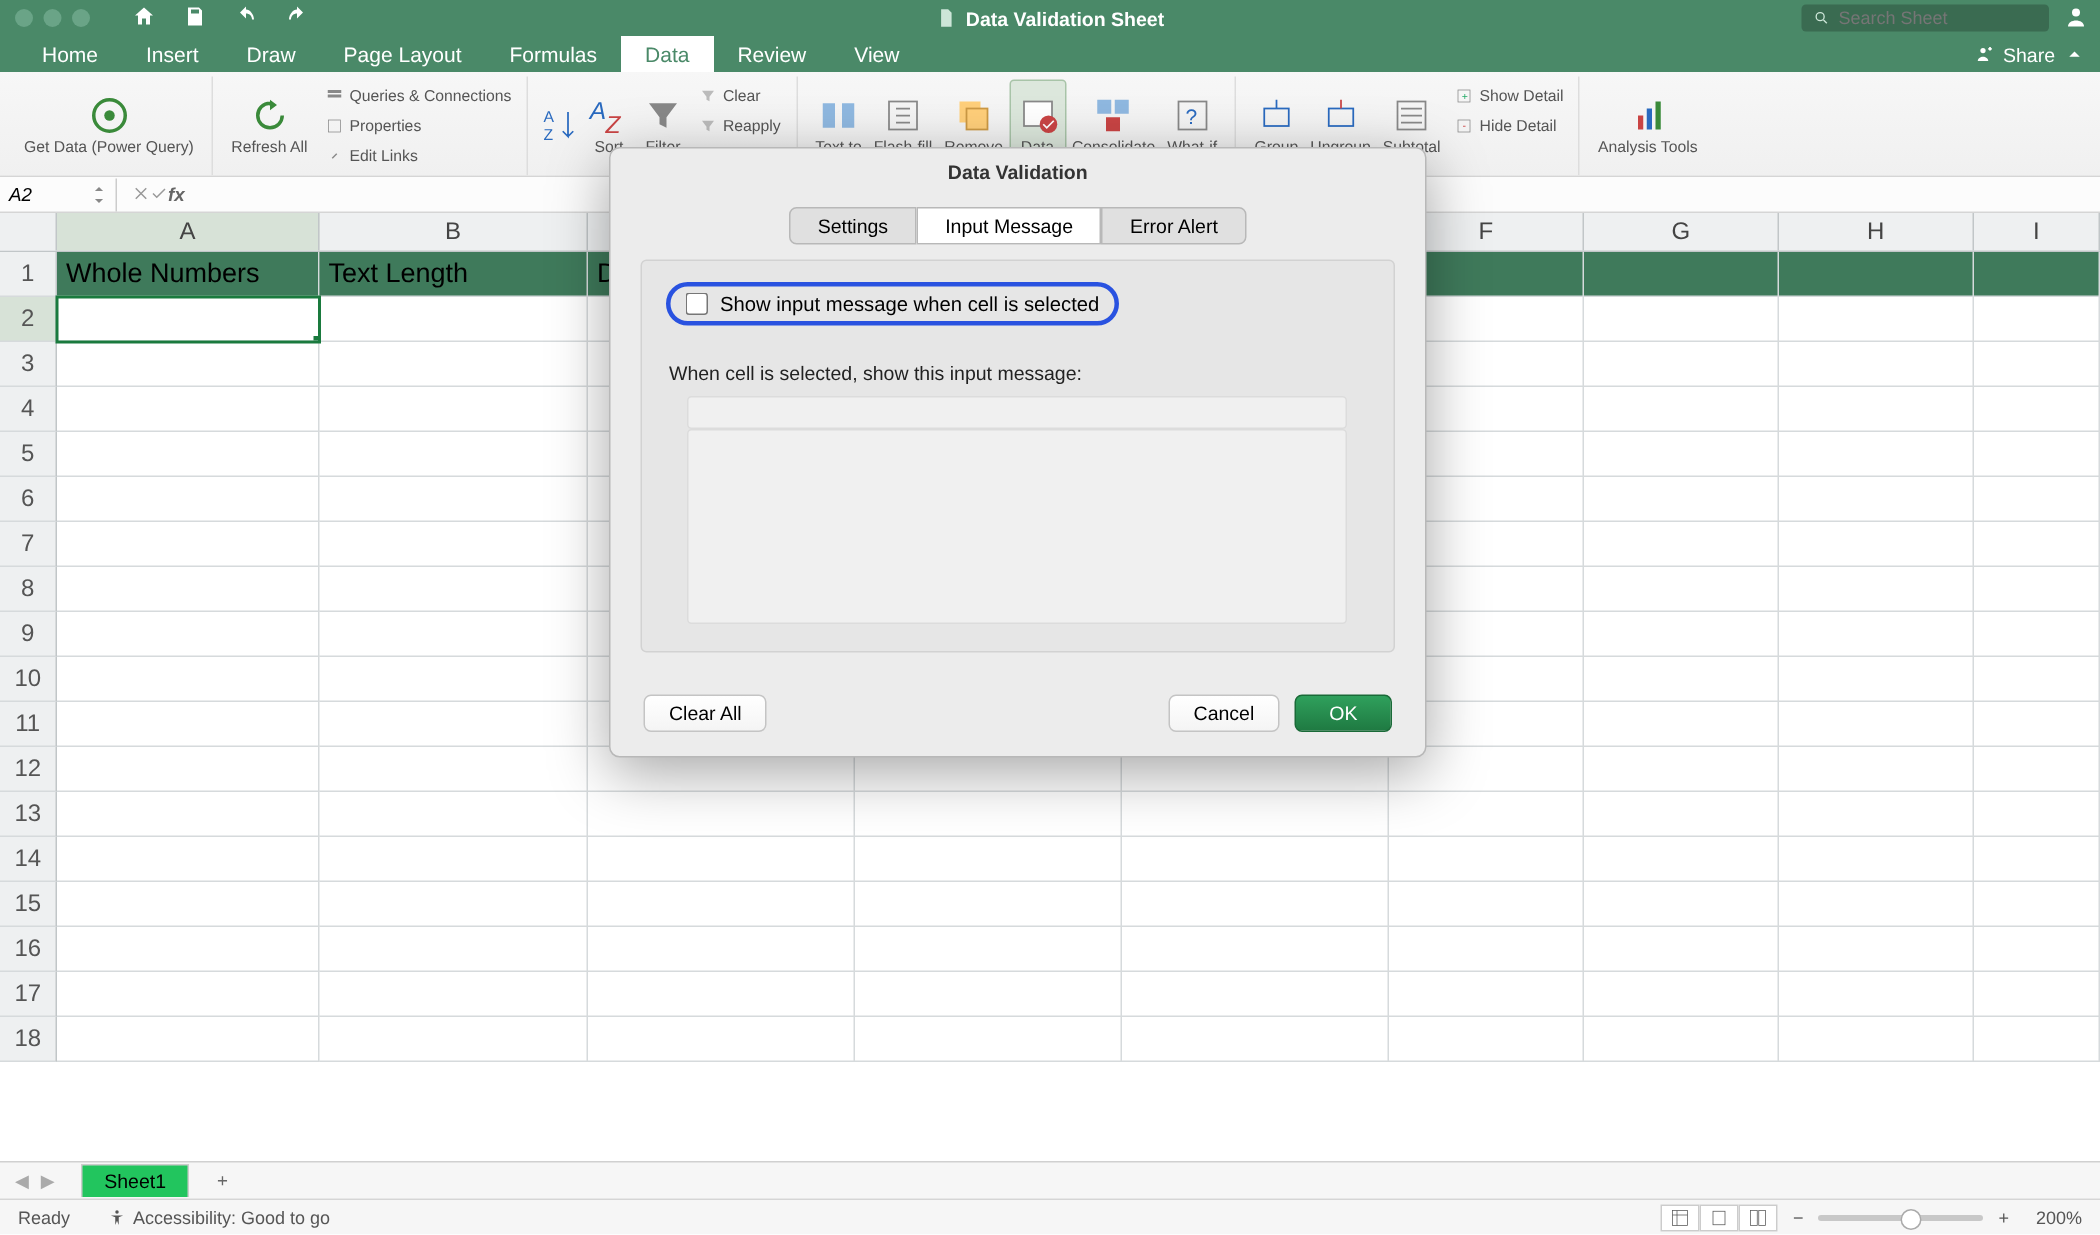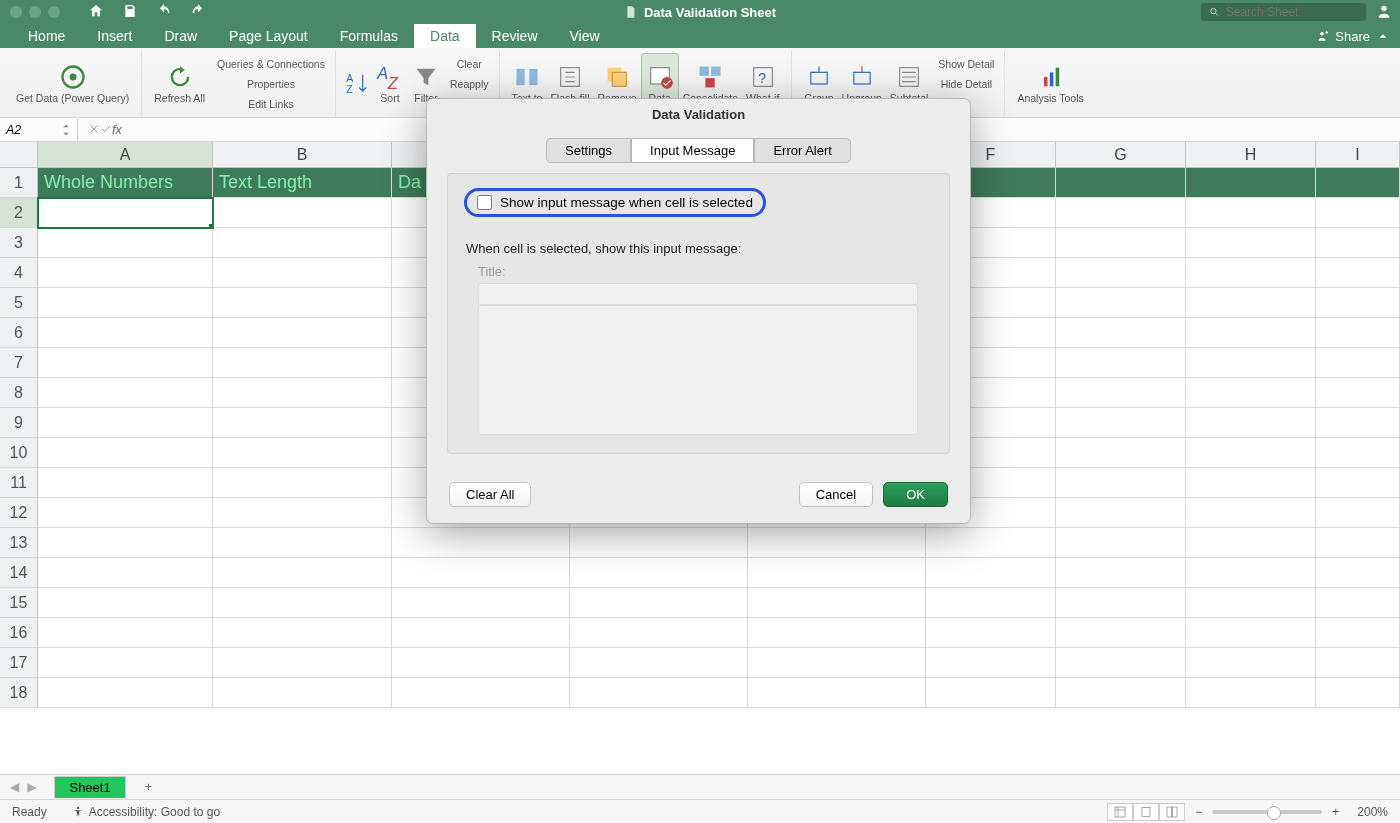--- a/index.html
+++ b/index.html
@@ -24,69 +24,69 @@
 .menubar .mtab { padding: 0 16px; display:flex; align-items:center; cursor:pointer; }
 .menubar .mtab.active { background: #fff; color: #4a8968; font-weight:500;}
 .menubar-right { margin-left:auto; display:flex; align-items:center; gap:6px; padding-right:10px; font-size:13px;}
 .menubar-right svg { width:14px; height:14px; fill:#fff;}
 
 
 .ribbon { height: 70px; background: linear-gradient(#f7f7f7,#f0f0f0); border-bottom: 1px solid #d5d5d5; display: flex; align-items:flex-start; padding: 3px 4px; font-size: 10.5px; color:#555; overflow:hidden;}
 .rgroup { border-right:1px solid #ddd; padding:2px 8px; height:66px; display:flex; flex-direction:column; gap:1px;}
 .ritem-v { display:flex; flex-direction:column; align-items:center; justify-content:center; gap:2px; padding:2px 4px; text-align:center; line-height:1.1; height:62px;}
 .ritem-v .ico-lg { width:28px; height:28px;}
-.ritem-h { display:flex; align-items:center; gap:4px; padding:1px 2px; height:18px;flex-direction:column;}
+.ritem-h { display:flex; align-items:flex-end; gap:4px; padding:1px 2px; height:18px;}
 .ritem-h .ico-sm { width:12px; height:12px; }
 .ritem-h svg { fill:#888; }
 .ritemrow { display:flex; align-items:flex-start; }
 .rlabel { font-size:10.5px; }
 
 
 .namebox-row { height:24px; border-bottom:1px solid #d5d5d5; display:flex; align-items:center; font-size:12.5px; background:#fcfcfc;}
 .namebox { width:78px; border-right:1px solid #ccc; padding:2px 6px; display:flex; align-items:center; justify-content:space-between;font-style:italic;}
 .namebox svg { width:10px; height:18px; fill:#888;}
-.fx-ctrls { display:flex; padding:0 10px; color:#999;}
+.fx-ctrls { display:flex; padding:0 10px; color:#999;font-weight:bold;}
 .fx-ctrls svg { width:12px; height:12px; fill:#999;}
 .fx-label { font-style:italic; color:#666; }
 
 
 .grid-wrap { position:relative; height: 612px; overflow:hidden;}
 .col-headers { display:flex; height:26px; background:#eef0f1; border-bottom:1px solid #c1c6c8;}
 .rownum-col-head { width:38px; border-right:1px solid #c1c6c8; background:#eef0f1;}
 .colhead { border-right:1px solid #c1c6c8; display:flex; align-items:center; justify-content:center; font-size:16px; color:#444; }
 .colhead.selected { background:#d7e2d7; border-bottom-color:#2c6d3f;}
 .gridbody { display:flex; }
 .rownums { width:38px; }
 .rownum { height:30px; border-bottom:1px solid #d6dadc; border-right:1px solid #c1c6c8; background:#eef0f1; display:flex; align-items:center; justify-content:center; font-size:16px; color:#555; }
 .rownum.selected { background:#d7e2d7;}
 .cells { position:relative; flex:1;}
 .cellrow { display:flex; height:30px; }
 .cell { border-right:1px solid #d6dadc; border-bottom:1px solid #d6dadc; height:30px; display:flex; align-items:center; padding:0 6px; overflow:hidden; white-space:nowrap; font-size:18px;}
-.headerrow .cell { background:#3f7a5b; color:#86efac; }
+.headerrow .cell { background:#3f7a5b; color:#000000; }
 .selcell { outline:2px solid #1a7a3e; outline-offset:-1px; position:relative;}
 .selcell::after { content:''; position:absolute; right:-3px; bottom:-3px; width:6px; height:6px; background:#1a7a3e;}
 
 
 .sheet-tabs { position:absolute; bottom:24px; left:0; right:0; height:25px; background:#f6f6f6; border-top:1px solid #d0d0d0; display:flex; align-items:center; font-size:12.5px; }
 .sheet-nav { display:flex; gap:8px; padding:0 10px; color:#aaa;}
 .sheet-nav span{font-size:12px;}
 .sheet-tab { padding:3px 14px; background:#22c55e; border:1px solid #ccc; border-bottom:none; border-radius:0; font-size:13px; margin-left:8px;}
 .add-sheet { margin-left:10px; padding:2px 8px; color:#666; border:1px solid transparent;}
 
 
 .statusbar { position:absolute; bottom:0; left:0; right:0; height:24px; background:#f6f6f6; border-top:1px solid #d5d5d5; display:flex; align-items:center; font-size:12px; color:#555; padding:0 12px;}
 .statusbar .sp { flex:1;}
 .zoom-ctrls { display:flex; align-items:center; gap:10px;}
 .view-btns { display:flex; gap:0; margin-right:10px;}
 .view-btns span { width:26px; height:18px; border:1px solid #ccc; display:inline-flex; align-items:center; justify-content:center; background:#fff;}
 .zoom-slider { width:110px; height:4px; background:#c8c8c8; border-radius:2px; position:relative;}
 .zoom-slider::after { content:''; position:absolute; left:50%; top:-4px; width:12px; height:12px; background:#fff; border:1px solid #aaa; border-radius:50%;}
 
 
-.dialog-backdrop { position:absolute; top:98px; left:426px; width:545px; background:#ececec; border:1px solid #b8b8b8; border-radius:7px; box-shadow:0 10px 40px rgba(0,0,0,0.35); }
+.dialog-backdrop { position:absolute; top:98px; left:406px; width:545px; background:#ececec; border:1px solid #b8b8b8; border-radius:7px; box-shadow:0 10px 40px rgba(0,0,0,0.35); }
 .dialog-title { text-align:center; font-size:13px; font-weight:600; padding:8px 0; color:#333;}
 .dialog-body { padding:4px 20px 16px;}
 .seg-ctrl { display:flex; justify-content:center; margin:4px auto 10px; }
 .seg-ctrl .seg { padding:4px 18px; font-size:13px; background:#e0e0e0; border:1px solid #b8b8b8; cursor:pointer;}
 .seg-ctrl .seg:first-child { border-radius:5px 0 0 5px;}
 .seg-ctrl .seg:last-child { border-radius:0 5px 5px 0;}
 .seg-ctrl .seg.active { background:#fff;}
 .panel { background:#e6e6e6; border:1px solid #d2d2d2; border-radius:4px; padding:14px 16px 18px;}
 .chkline { display:flex; align-items:center; gap:8px; border:3px solid #2952e0; border-radius:18px; padding:4px 10px; width:fit-content; margin-bottom:24px;}
 .chkline input { width:15px; height:15px;}
@@ -665,21 +665,20 @@
       <div class="seg">Settings</div>
       <div class="seg active">Input Message</div>
       <div class="seg">Error Alert</div>
     </div>
     <div class="panel">
       <div class="chkline">
         <input type="checkbox" style="">
         <span style="font-size:13.5px;">Show input message when cell is selected</span>
       </div>
       <div class="subhead">When cell is selected, show this input message:</div>
-      <div class="flabel">Title:</div>
       <div class="tinput"></div>
       <div class="tarea"></div>
     </div>
   </div>
   <div class="dialog-btns">
     <button class="btn">Clear All</button>
     <span class="gap"></span>
     <button class="btn" style="margin-right:10px;">Cancel</button>
     <button class="btn primary">OK</button>
   </div>

